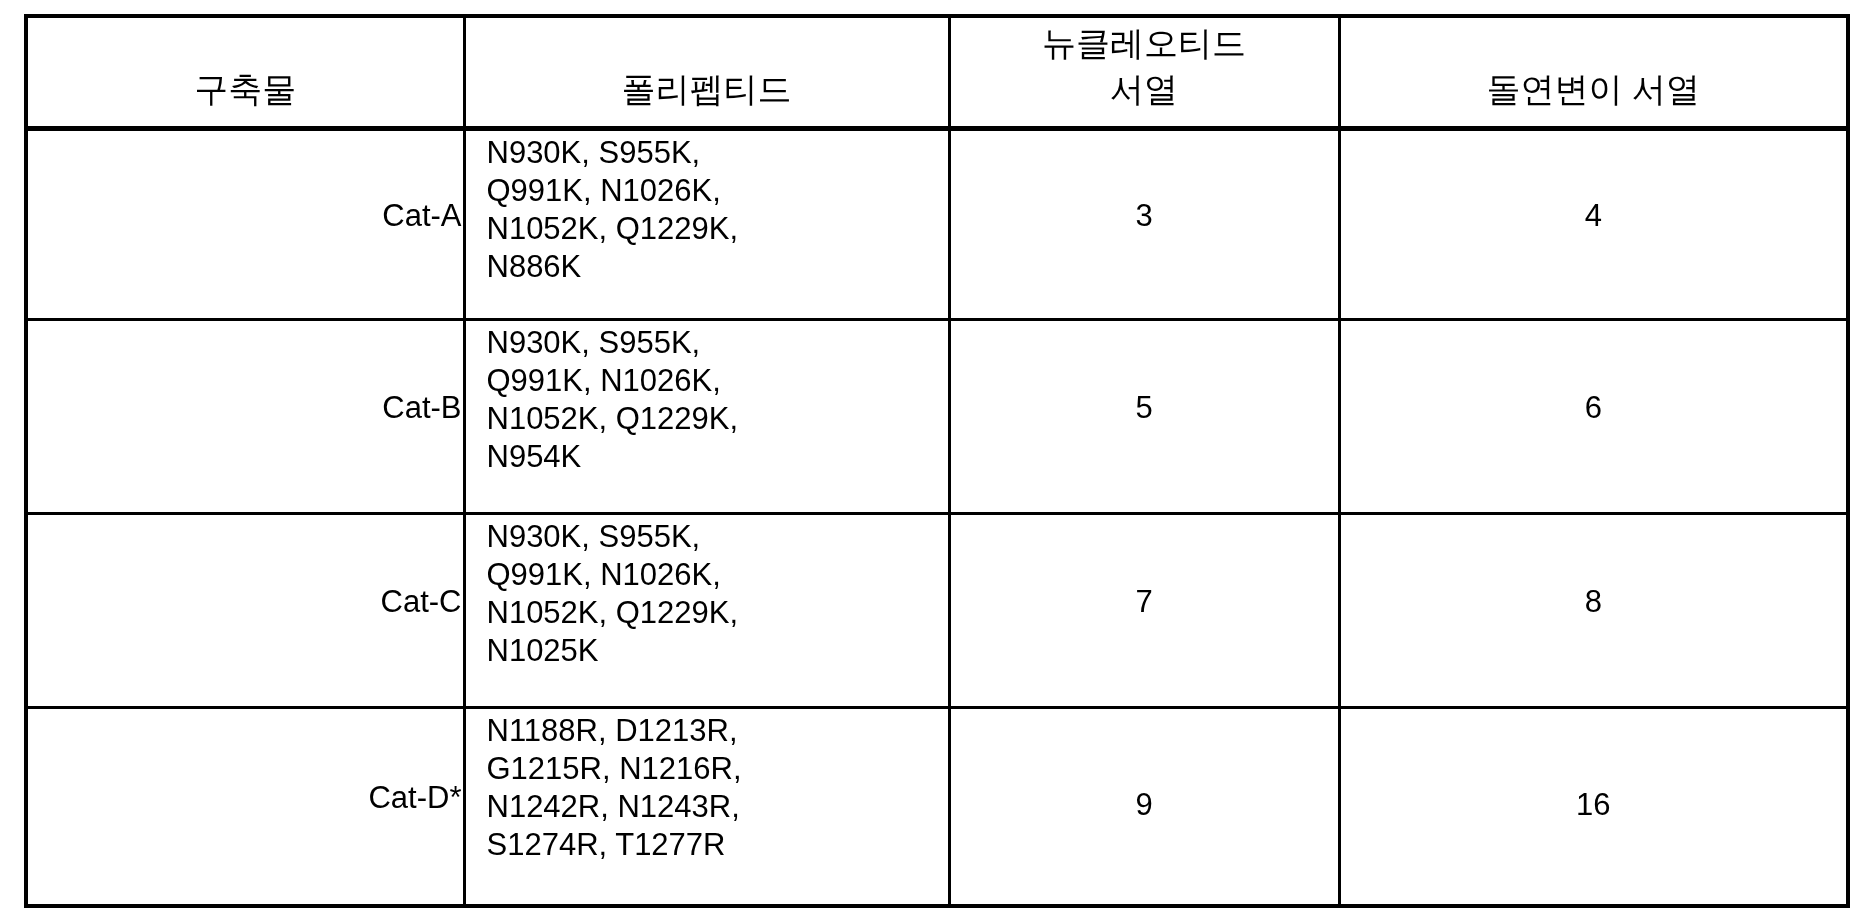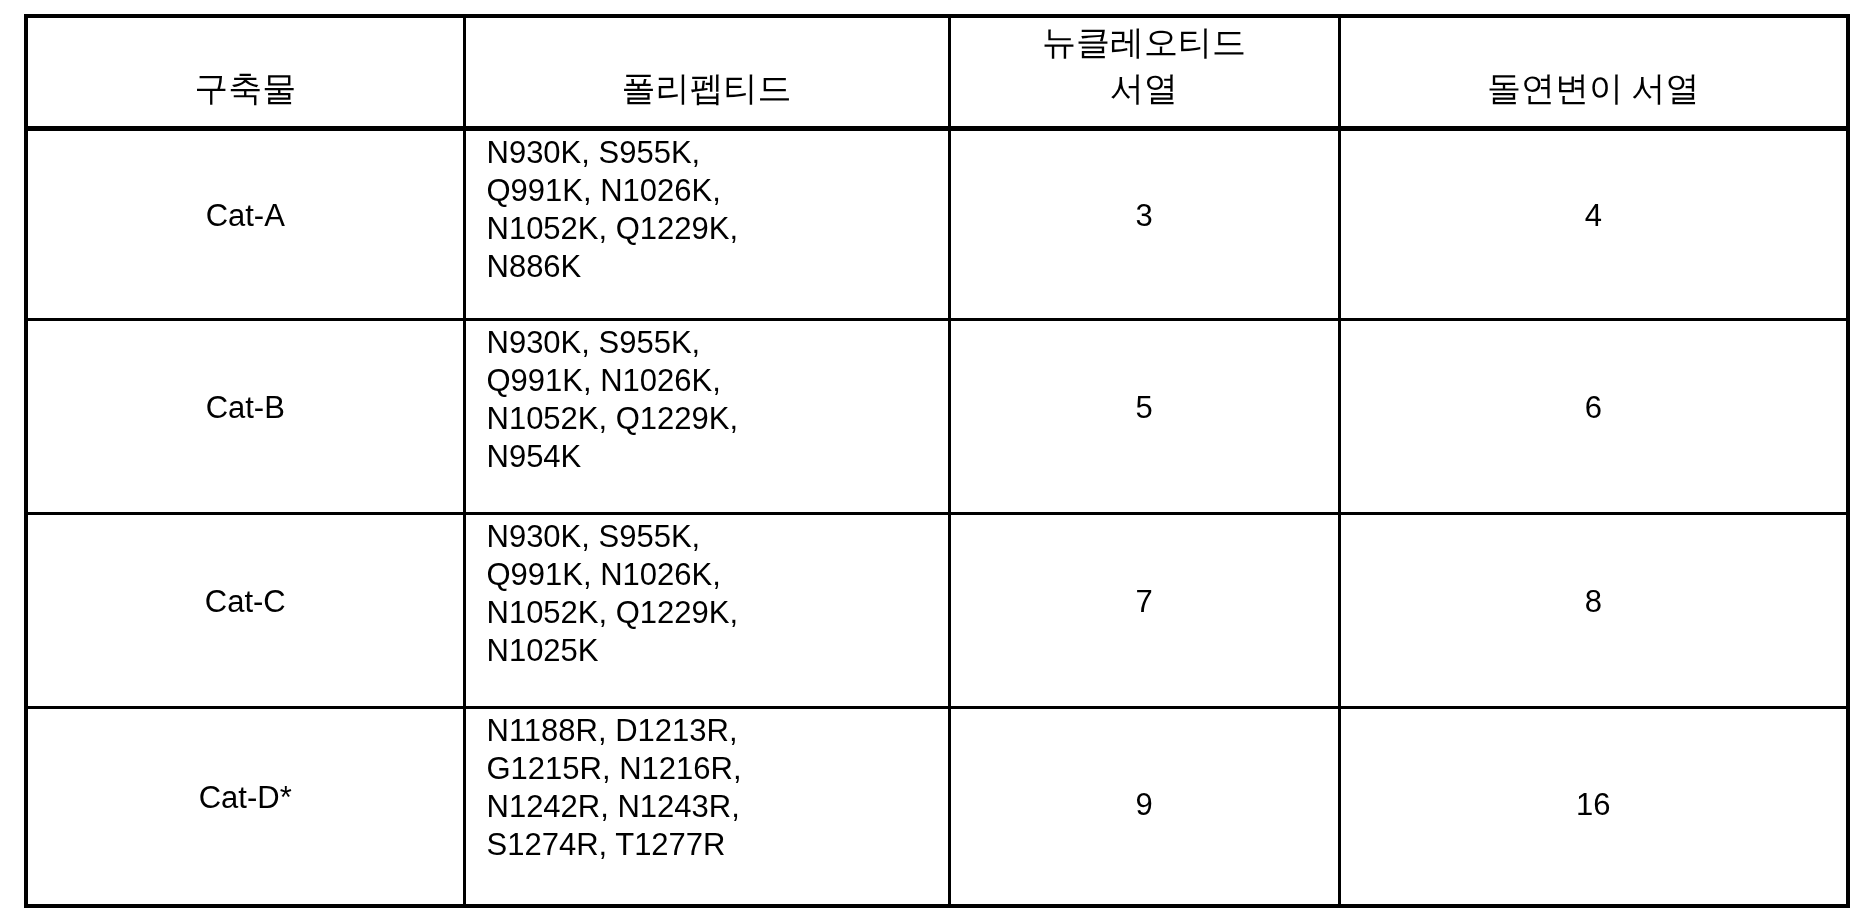--- a/index.html
+++ b/index.html
@@ -38,32 +38,32 @@
   table.seq-table { border: 4px solid #000000; }
   tr.header-row th { border-bottom: 5px solid #000000; }
 
   tr.header-row { height: 112px; }
   tr.data-row-0 { height: 191px; }
   tr.data-row-1 { height: 194px; }
   tr.data-row-2 { height: 194px; }
   tr.data-row-3 { height: 199px; }
 
   th.hdr {
-    font-family: Liberation Serif, serif;
+    font-family: Liberation Sans, sans-serif;
     font-size: 34px;
     text-align: center;
     vertical-align: bottom;
     padding: 0 6px 14px 6px;
     white-space: pre-line;
     line-height: 46px;
     margin-top: 8px;
   }
   td.construct-cell {
     font-size: 31px;
-    text-align: center;
+    text-align: right;
     vertical-align: middle;
     padding-bottom: 18px;
   }
   td.mutation-cell {
     font-size: 31px;
     text-align: left;
     vertical-align: top;
     padding: 3px 8px 0 21px;
     white-space: pre-line;
     line-height: 38px;

